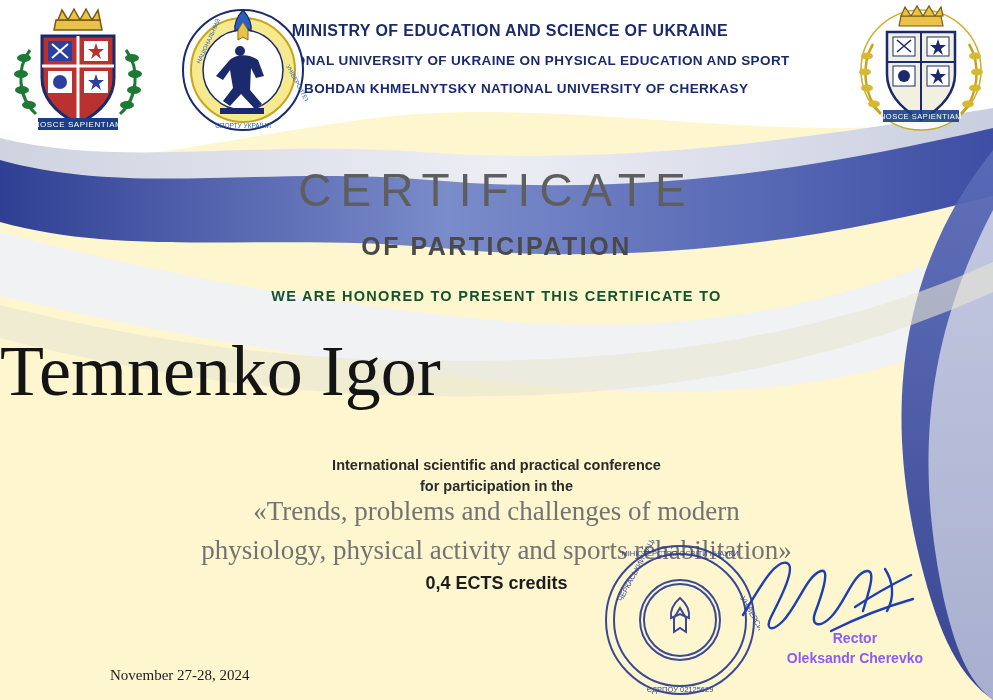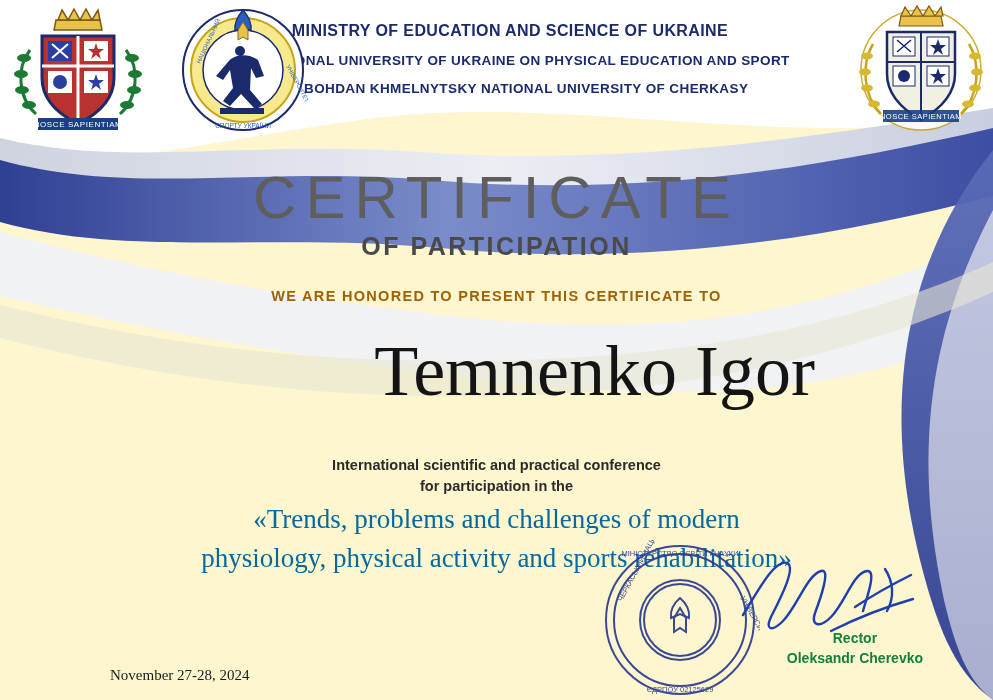--- a/index.html
+++ b/index.html
@@ -52,21 +52,21 @@
   .emblem-right { top: 4px;  right: 8px;  width: 128px; height: 130px; }
 
   
   .title-main {
     position: absolute;
     top: 163px;
     left: 0;
     width: 993px;
     text-align: center;
     font-family: "Liberation Sans", sans-serif;
-    font-size: 60px;
+    font-size: 46px;
     font-weight: 300;
     letter-spacing: 9px;
     color: #5e5e5e;
     z-index: 6;
   }
   .title-sub {
     position: absolute;
     top: 232px;
     left: 0;
     width: 993px;
@@ -79,30 +79,30 @@
   }
   .honored {
     position: absolute;
     top: 288px;
     left: 0;
     width: 993px;
     text-align: center;
     font-size: 14.5px;
     font-weight: bold;
     letter-spacing: 1.3px;
-    color: #a16207;
+    color: #14532d;
     text-transform: uppercase;
     z-index: 6;
   }
   .recipient {
     position: absolute;
     top: 330px;
     left: 0;
     width: 815px;
-    text-align: right;
+    text-align: left;
     font-family: "Liberation Serif", serif;
     font-size: 72px;
     color: #141414;
     z-index: 6;
   }
 
   
   .participation {
     position: absolute;
     top: 455px;
@@ -116,24 +116,23 @@
     z-index: 6;
   }
   .conf-title {
     position: absolute;
     top: 492px;
     left: 0;
     width: 993px;
     text-align: center;
     font-family: "Liberation Serif", serif;
     font-size: 27px;
-    color: #0369a1;
+    color: #737373;
     line-height: 1.45;
     z-index: 6;
-    margin-top: 8px;
   }
   .credits {
     position: absolute;
     top: 573px;
     left: 0;
     width: 993px;
     text-align: center;
     font-size: 18px;
     font-weight: bold;
     color: #1c1c1c;
@@ -161,21 +160,21 @@
     color: #1c1c1c;
     z-index: 6;
   }
   .signer {
     position: absolute;
     top: 628px;
     right: 70px;
     text-align: center;
     font-size: 14px;
     font-weight: bold;
-    color: #15803d;
+    color: #8b5cf6;
     line-height: 1.45;
     z-index: 8;
   }
   .stamp {
     position: absolute;
     top: 540px;
     left: 600px;
     width: 160px;
     height: 160px;
     z-index: 7;
@@ -340,20 +339,21 @@
   <div class="participation">
     <div>International scientific and practical conference</div>
     <div>for participation in the</div>
   </div>
 
   <div class="conf-title">
     <div>«Trends, problems and challenges of modern</div>
     <div>physiology, physical activity and sports rehabilitation»</div>
   </div>
 
+  <div class="credits">0,4 ECTS credits</div>
 
   <svg class="stamp" viewBox="0 0 160 160">
     <g fill="none" stroke="#2b3b8f" stroke-width="2">
       <circle cx="80" cy="80" r="74"></circle>
       <circle cx="80" cy="80" r="66"></circle>
       <circle cx="80" cy="80" r="40"></circle>
       <circle cx="80" cy="80" r="36"></circle>
     </g>
     <path d="M80,58 C73,64 70,70 71,78 L80,74 L89,78 C90,70 87,64 80,58 Z" fill="none" stroke="#2b3b8f" stroke-width="2"></path>
     <path d="M74,78 L80,68 L86,78 L86,92 L80,88 L74,92 Z" fill="none" stroke="#2b3b8f" stroke-width="2"></path>

